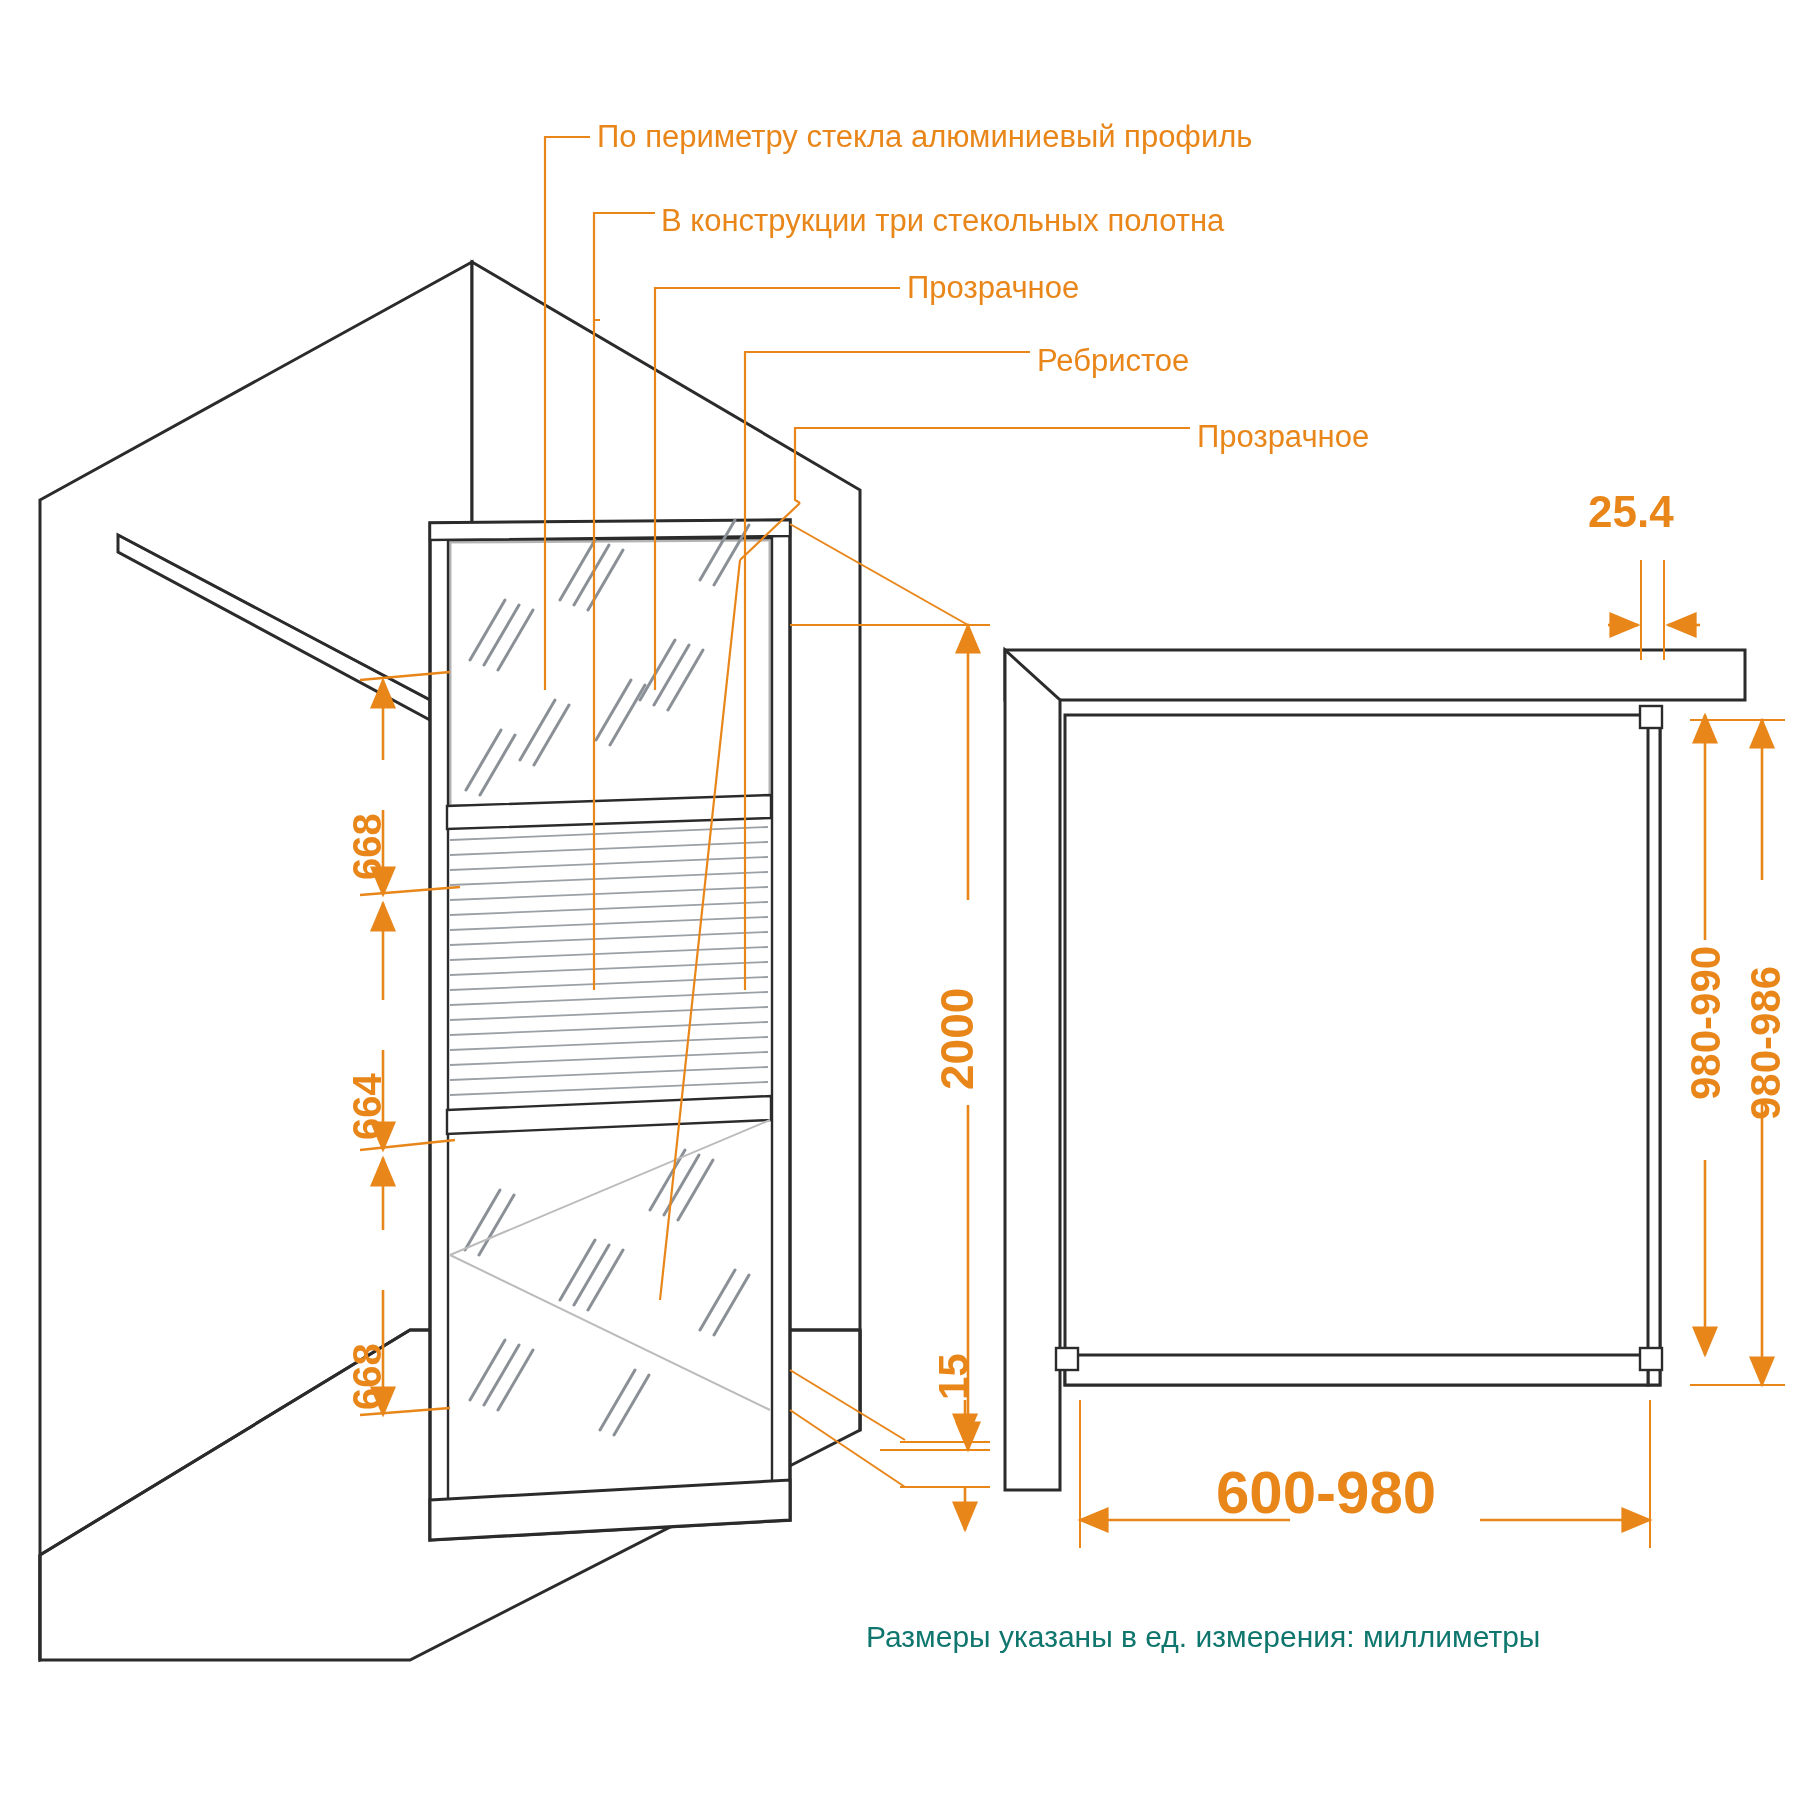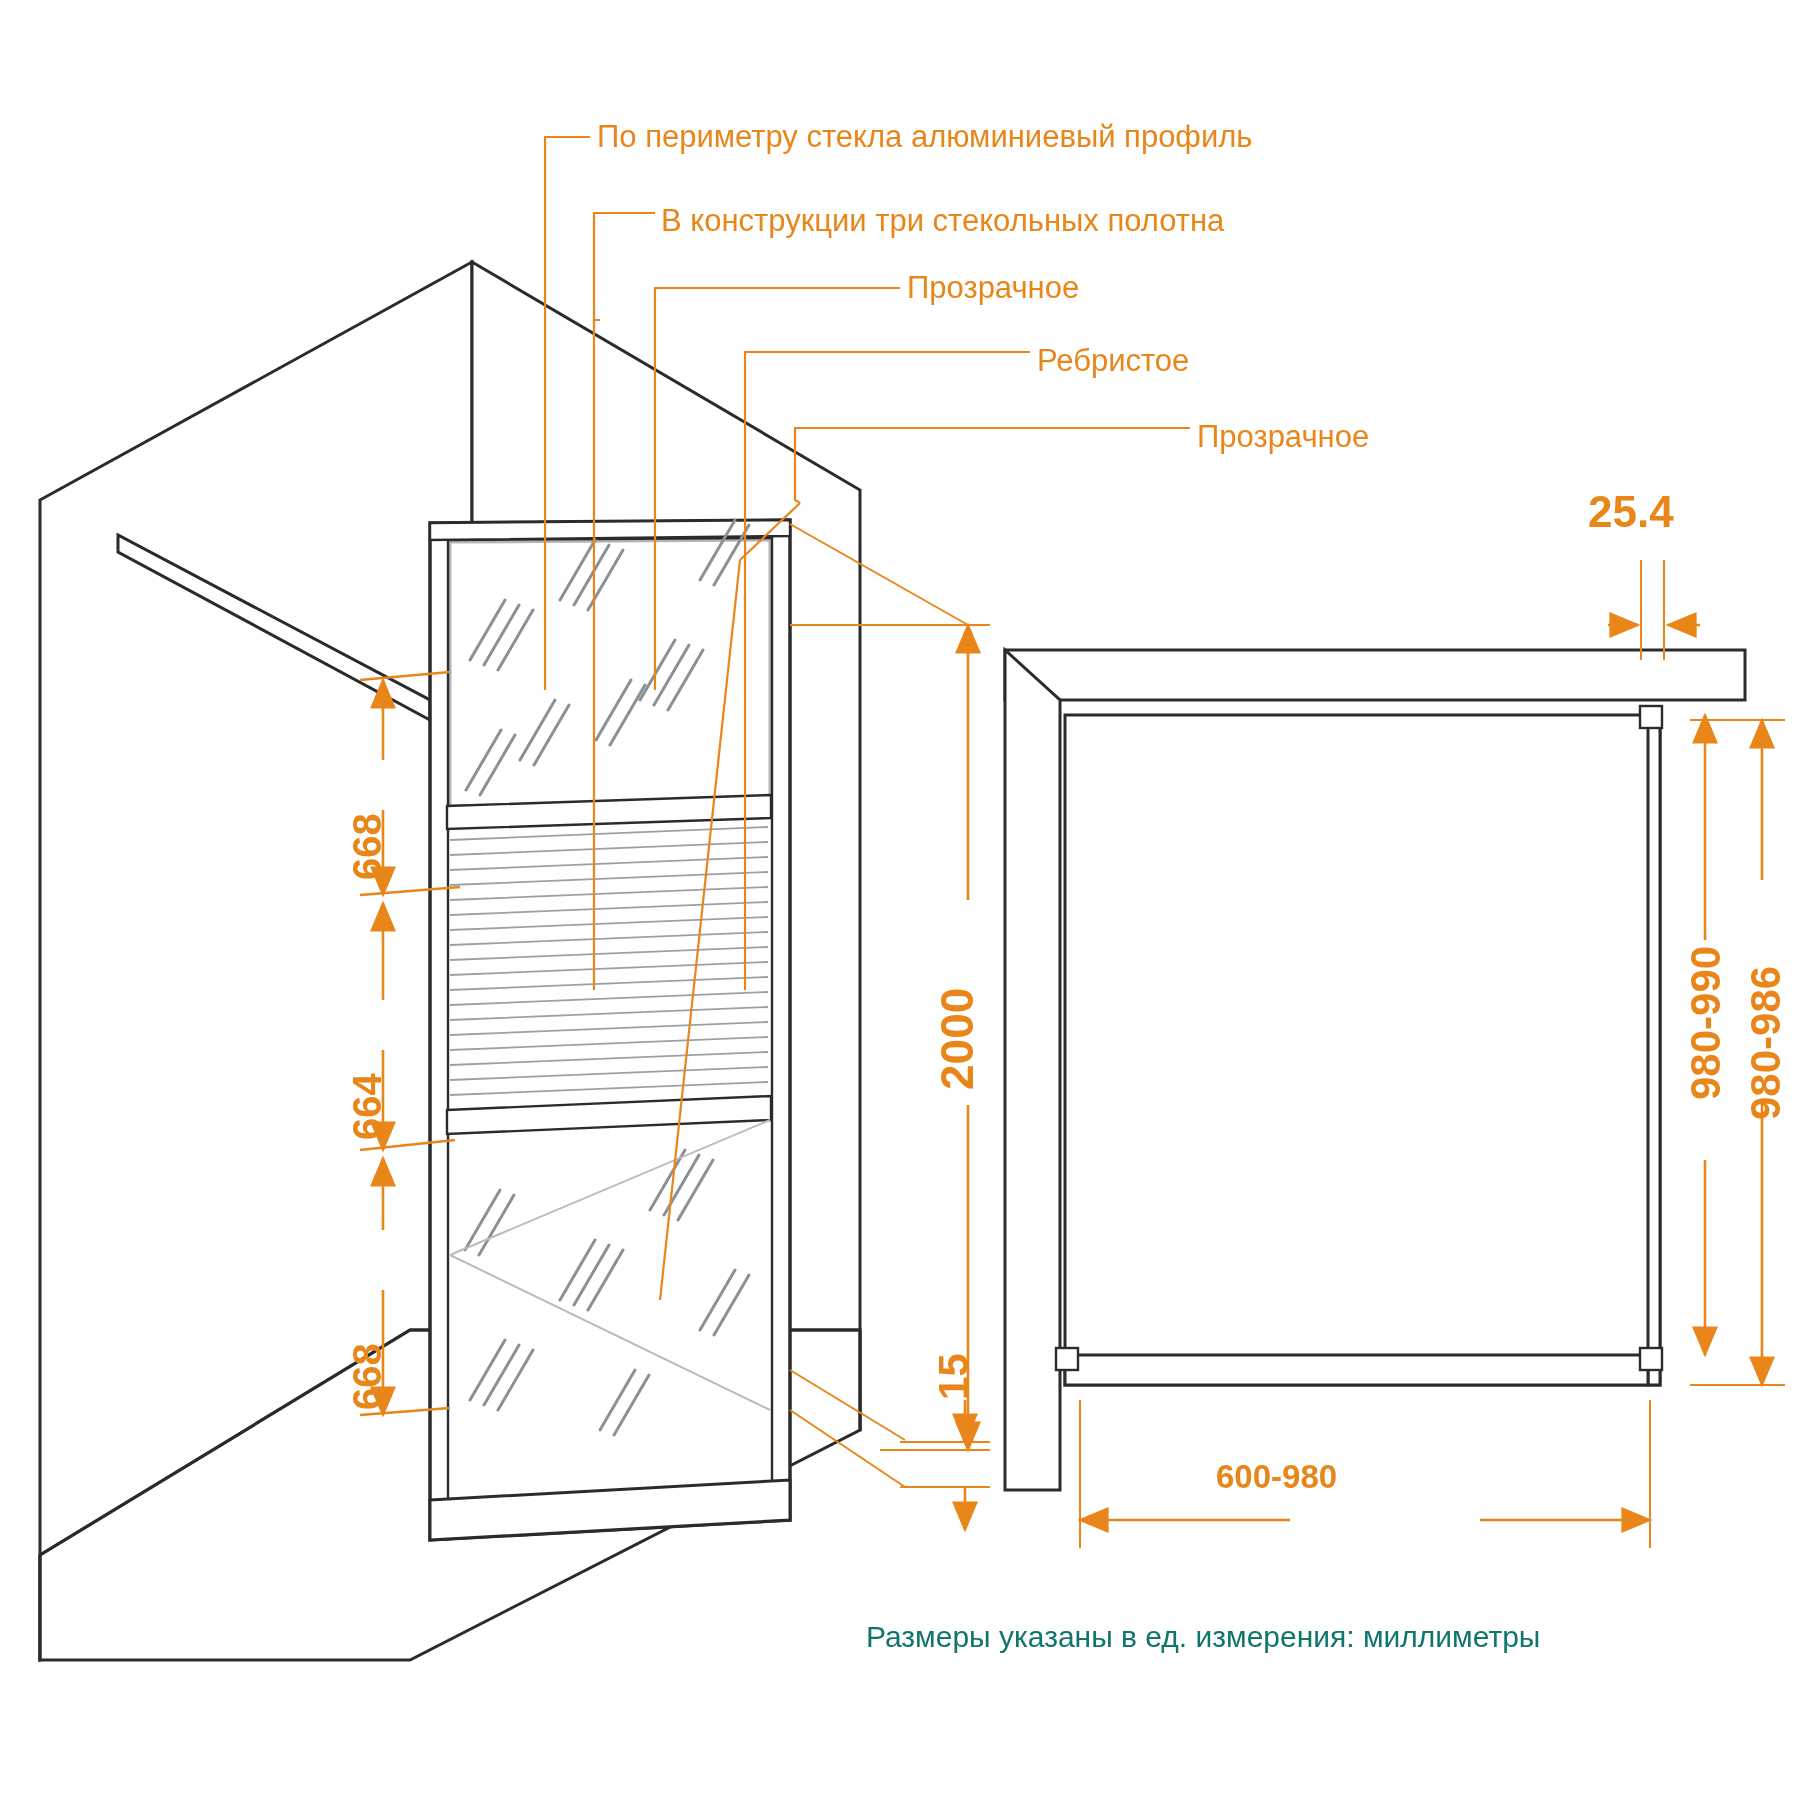--- a/index.html
+++ b/index.html
@@ -275,17 +275,17 @@
   <div class="lbl dim-label vert" style="left:930px; top:1090px; transform: rotate(-90deg); font-size:46px;">2000</div>
 
   <div class="lbl dim-label vert" style="left:930px; top:1400px; transform: rotate(-90deg); font-size:42px;">15</div>
 
   <div class="lbl dim-label" style="left:1588px; top:487px; font-size:44px;">25.4</div>
 
   <div class="lbl dim-label vert" style="left:1682px; top:1100px; transform: rotate(-90deg); font-size:42px;">980-990</div>
 
   <div class="lbl dim-label vert" style="left:1742px; top:1120px; transform: rotate(-90deg); font-size:42px;">980-986</div>
 
-  <div class="lbl dim-label" style="left:1216px; top:1458px; font-size:33px;">600-980</div>
+  <div class="lbl dim-label" style="left:1216px; top:1458px; font-size:60px;">600-980</div>
 
   <div class="footer-note" style="left:866px; top:1620px;">Размеры указаны в ед. измерения: миллиметры</div>
 
 </div>
 
 </body></html>

